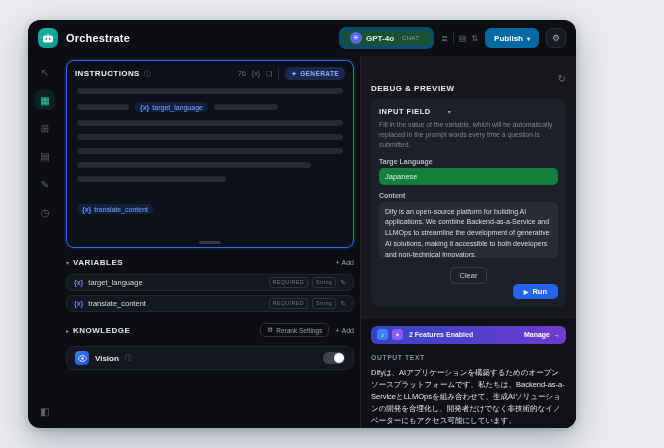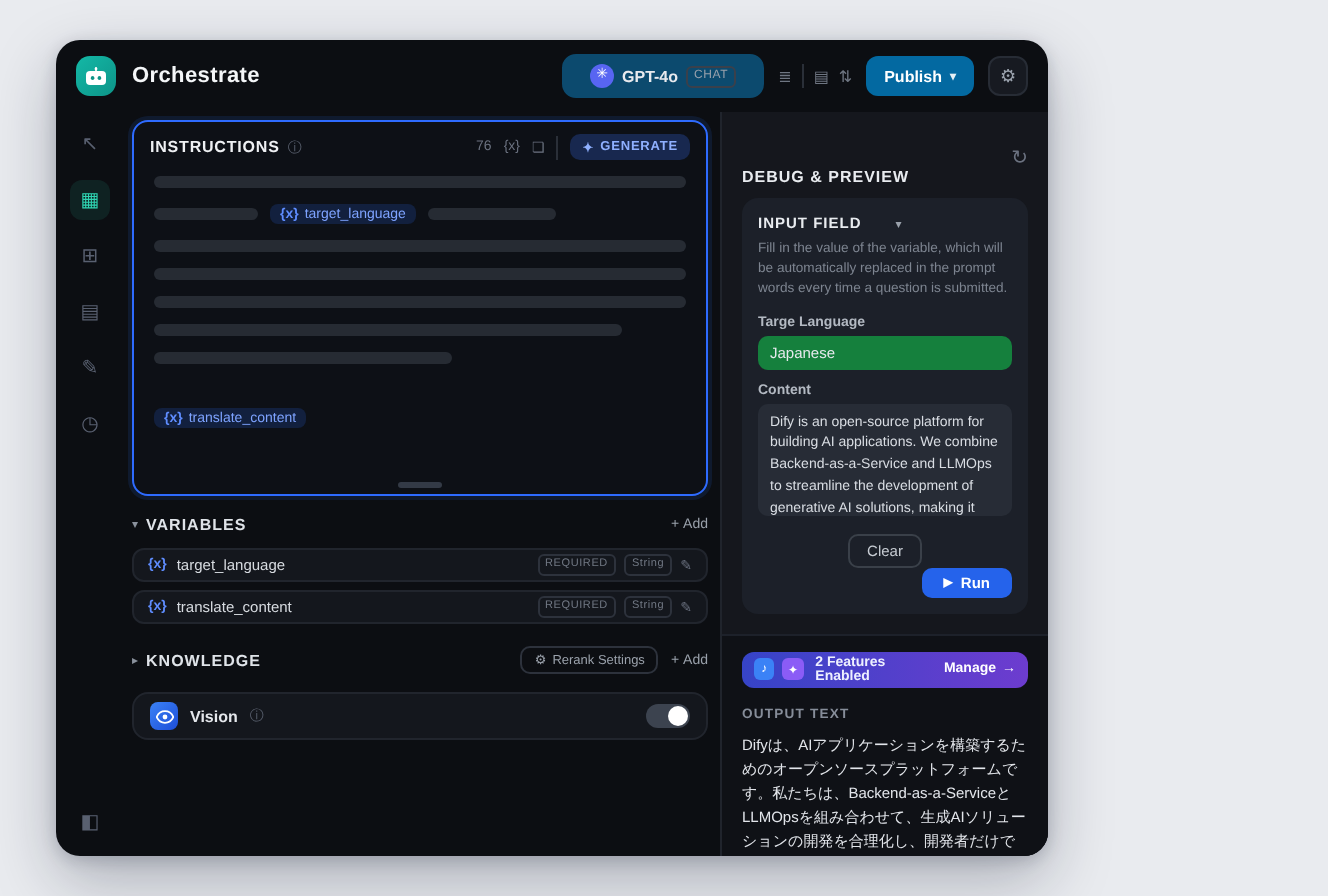--- a/index.html
+++ b/index.html
@@ -4,30 +4,30 @@
 <style>
   * { box-sizing: border-box; margin: 0; padding: 0; }
   html,body { width:664px; height:448px; }
   body {
     background:#e9ebef;
     font-family:"Liberation Sans", sans-serif;
     position:relative;
     overflow:hidden;
   }
   .window {
-    position:absolute; left:28px; top:20px; width:496px; height:408px;
+    position:absolute; left:28px; top:20px; width:548px; height:408px;
     background:#0c0e12; border-radius:12px; overflow:hidden;
     box-shadow:0 12px 32px rgba(15,23,42,.28), 0 2px 8px rgba(15,23,42,.18);
   }
   
   .header { position:absolute; top:0; left:0; right:0; height:36px; display:flex; align-items:center; padding:0 10px; gap:8px; }
   .app-icon { width:20px; height:20px; border-radius:7px; background:linear-gradient(135deg,#14b8a6,#0d9488); display:flex; align-items:center; justify-content:center; flex:0 0 auto; }
   .app-title { font-size:11px; font-weight:700; color:#f4f6f8; letter-spacing:.2px; }
   .header-right { margin-left:auto; display:flex; align-items:center; gap:7px; }
-  .model-pill { display:flex; align-items:center; gap:4px; background:#0c4a6e; border:7px solid #0c4a6e; border-radius:7px; height:22px; padding:0 7px; cursor:pointer; }
+  .model-pill { display:flex; align-items:center; gap:4px; background:#14532d; border:4px solid #0c4a6e; border-radius:7px; height:22px; padding:0 7px; cursor:pointer; }
   .model-dot { width:12px; height:12px; border-radius:50%; background:#5865f2; color:#fff; font-size:7px; line-height:12px; text-align:center; }
   .model-name { font-size:8px; font-weight:700; color:#e8eaee; }
   .mode-badge { font-size:6px; color:#98a0ab; border:1px solid #3a404b; border-radius:3px; padding:0 3px; line-height:9px; letter-spacing:.3px; }
   .tiny-icons { display:flex; align-items:center; gap:5px; color:#6f7682; font-size:8px; }
   .v-div { width:1px; height:12px; background:#2a2f38; }
   .publish-btn { display:flex; align-items:center; gap:4px; background:#0369a1; color:#fff; font-size:8px; font-weight:700; height:20px; padding:0 9px; border-radius:6px; cursor:pointer; }
   .publish-btn .chev { font-size:6px; opacity:.9; }
   .gear-btn { width:20px; height:20px; border-radius:6px; background:#171a21; border:1px solid #272c35; color:#9aa2ad; font-size:9px; display:flex; align-items:center; justify-content:center; cursor:pointer; }
   
   .rail { position:absolute; left:0; top:36px; bottom:0; width:34px; display:flex; flex-direction:column; align-items:center; padding-top:6px; gap:8px; }

